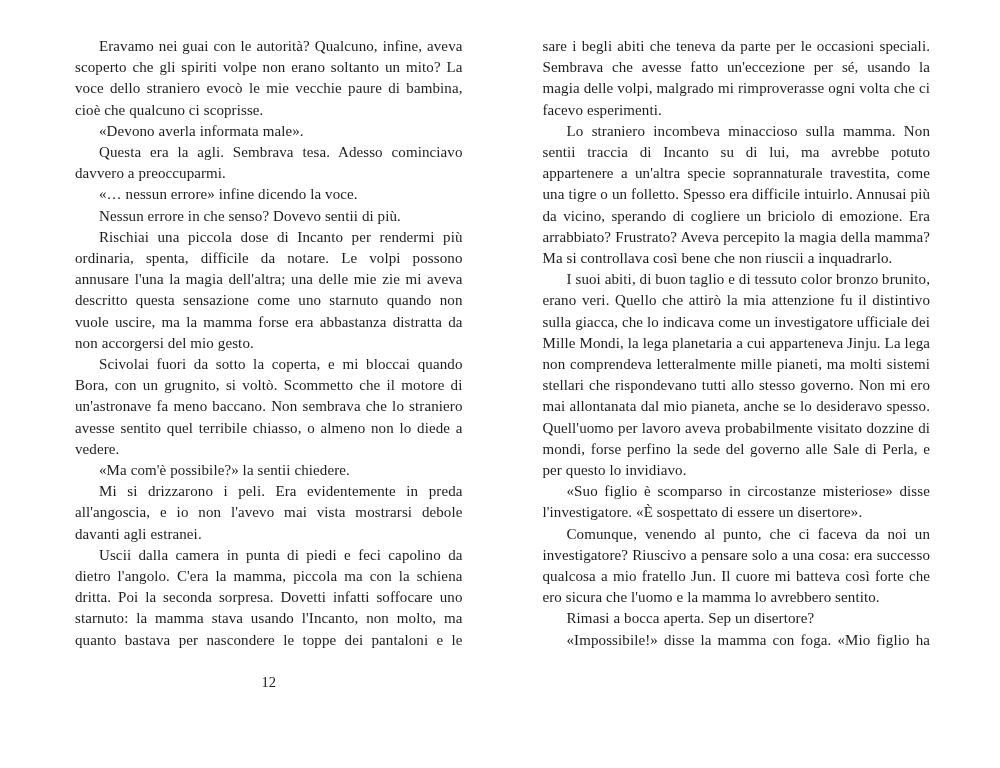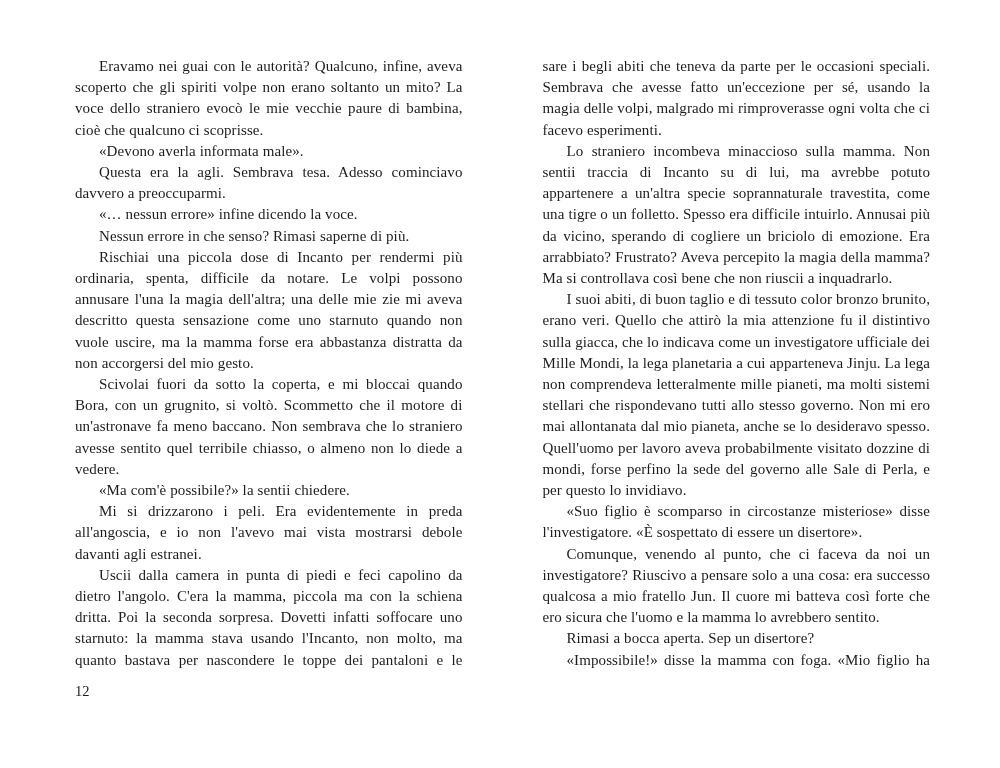--- a/index.html
+++ b/index.html
@@ -12,21 +12,21 @@
     background: #ffffff;
     font-family: "Liberation Serif", "DejaVu Serif", serif;
     color: #1c1c1c;
     overflow: hidden;
   }
   .spread {
     display: flex;
     box-sizing: border-box;
     width: 1000px;
     height: 768px;
-    padding: 56px 70px 0 75px;
+    padding: 36px 70px 0 75px;
     gap: 80px;
   }
   .page {
     flex: 1;
     display: flex;
     flex-direction: column;
     min-width: 0;
   }
   .page-text {
     font-size: 15px;
@@ -37,37 +37,38 @@
     letter-spacing: 0.1px;
   }
   .para {
     margin: 0;
     padding: 0;
   }
   .para.indent {
     text-indent: 1.6em;
   }
   .page-number {
-    margin-top: 11px;
+    text-align: center;
+    margin-top: 22px;
     font-size: 14.5px;
     color: #1c1c1c;
   }
 </style>
 </head>
 <body>
 
 <div class="spread">
 
   <section class="page">
     <div class="page-text">
         <p class="para indent">Eravamo nei guai con le autorità? Qualcuno, infine, aveva scoperto che gli spiriti volpe non erano soltanto un mito? La voce dello straniero evocò le mie vecchie paure di bambina, cioè che qualcuno ci scoprisse.</p>
         <p class="para indent">«Devono averla informata male».</p>
         <p class="para indent">Questa era la agli. Sembrava tesa. Adesso cominciavo davvero a preoccuparmi.</p>
         <p class="para indent">«… nessun errore» infine dicendo la voce.</p>
-        <p class="para indent">Nessun errore in che senso? Rimasi saperne di più.</p>
+        <p class="para indent">Nessun errore in che senso? Dovevo sentii di più.</p>
         <p class="para indent">Rischiai una piccola dose di Incanto per rendermi più ordinaria, spenta, difficile da notare. Le volpi possono annusare l'una la magia dell'altra; una delle mie zie mi aveva descritto questa sensazione come uno starnuto quando non vuole uscire, ma la mamma forse era abbastanza distratta da non accorgersi del mio gesto.</p>
         <p class="para indent">Scivolai fuori da sotto la coperta, e mi bloccai quando Bora, con un grugnito, si voltò. Scommetto che il motore di un'astronave fa meno baccano. Non sembrava che lo straniero avesse sentito quel terribile chiasso, o almeno non lo diede a vedere.</p>
         <p class="para indent">«Ma com'è possibile?» la sentii chiedere.</p>
         <p class="para indent">Mi si drizzarono i peli. Era evidentemente in preda all'angoscia, e io non l'avevo mai vista mostrarsi debole davanti agli estranei.</p>
         <p class="para indent">Uscii dalla camera in punta di piedi e feci capolino da dietro l'angolo. C'era la mamma, piccola ma con la schiena dritta. Poi la seconda sorpresa. Dovetti infatti soffocare uno starnuto: la mamma stava usando l'Incanto, non molto, ma quanto bastava per nascondere le toppe dei pantaloni e le grinze della camicia lisa, e riportarli a un verde meno sbiadito. Non ci aspettavamo visite, soprattutto di gente importante, e lei non doveva avere avuto il tempo di indos-</p>
       </div>
     <div class="page-number">12</div>
   </section>
 
   <section class="page">

